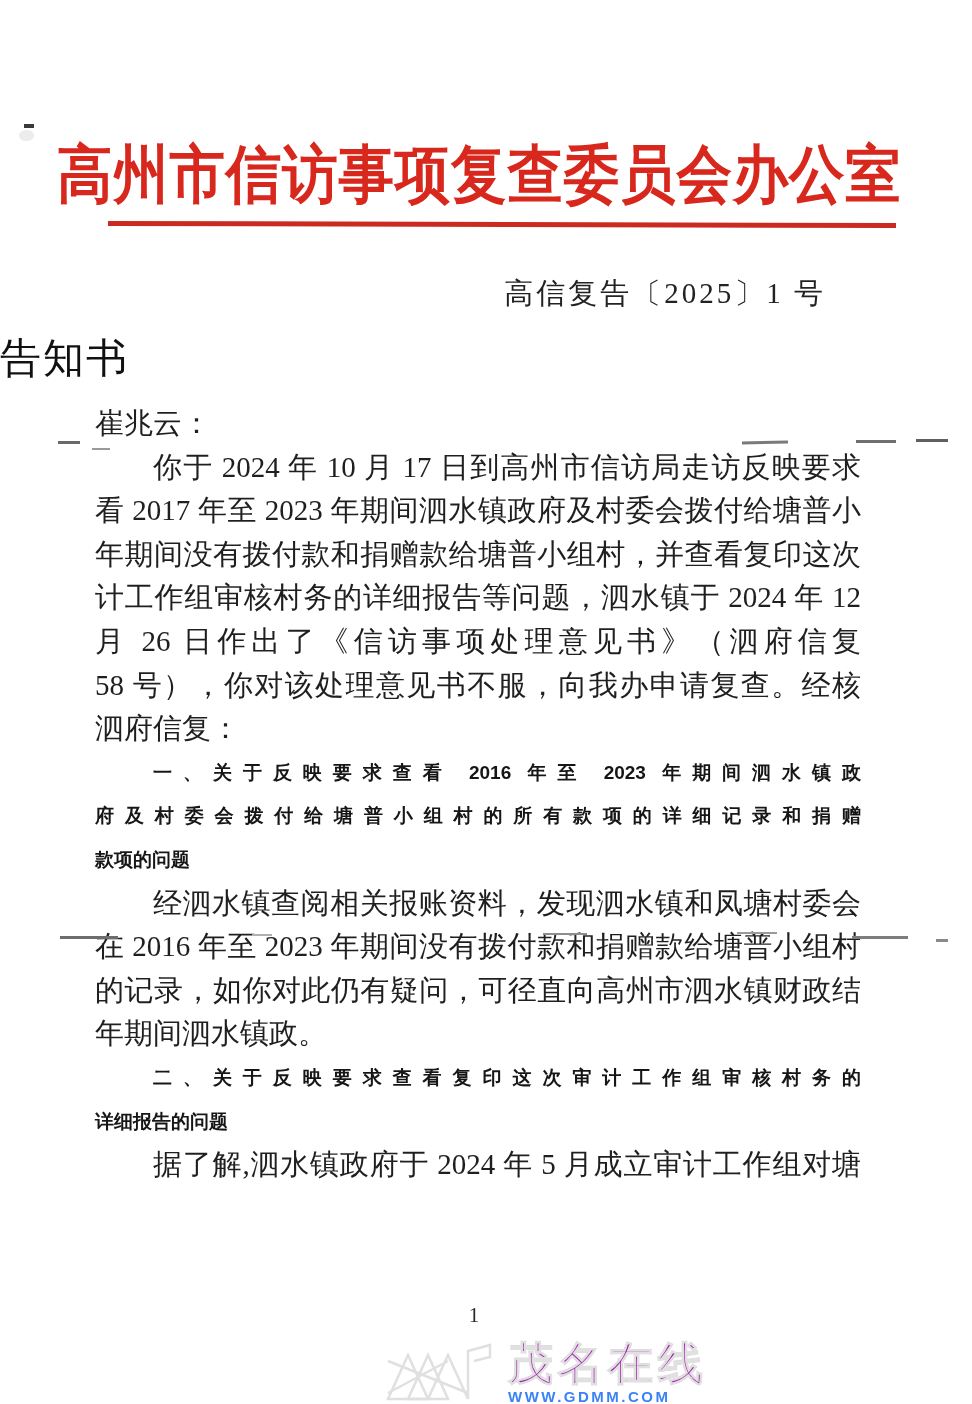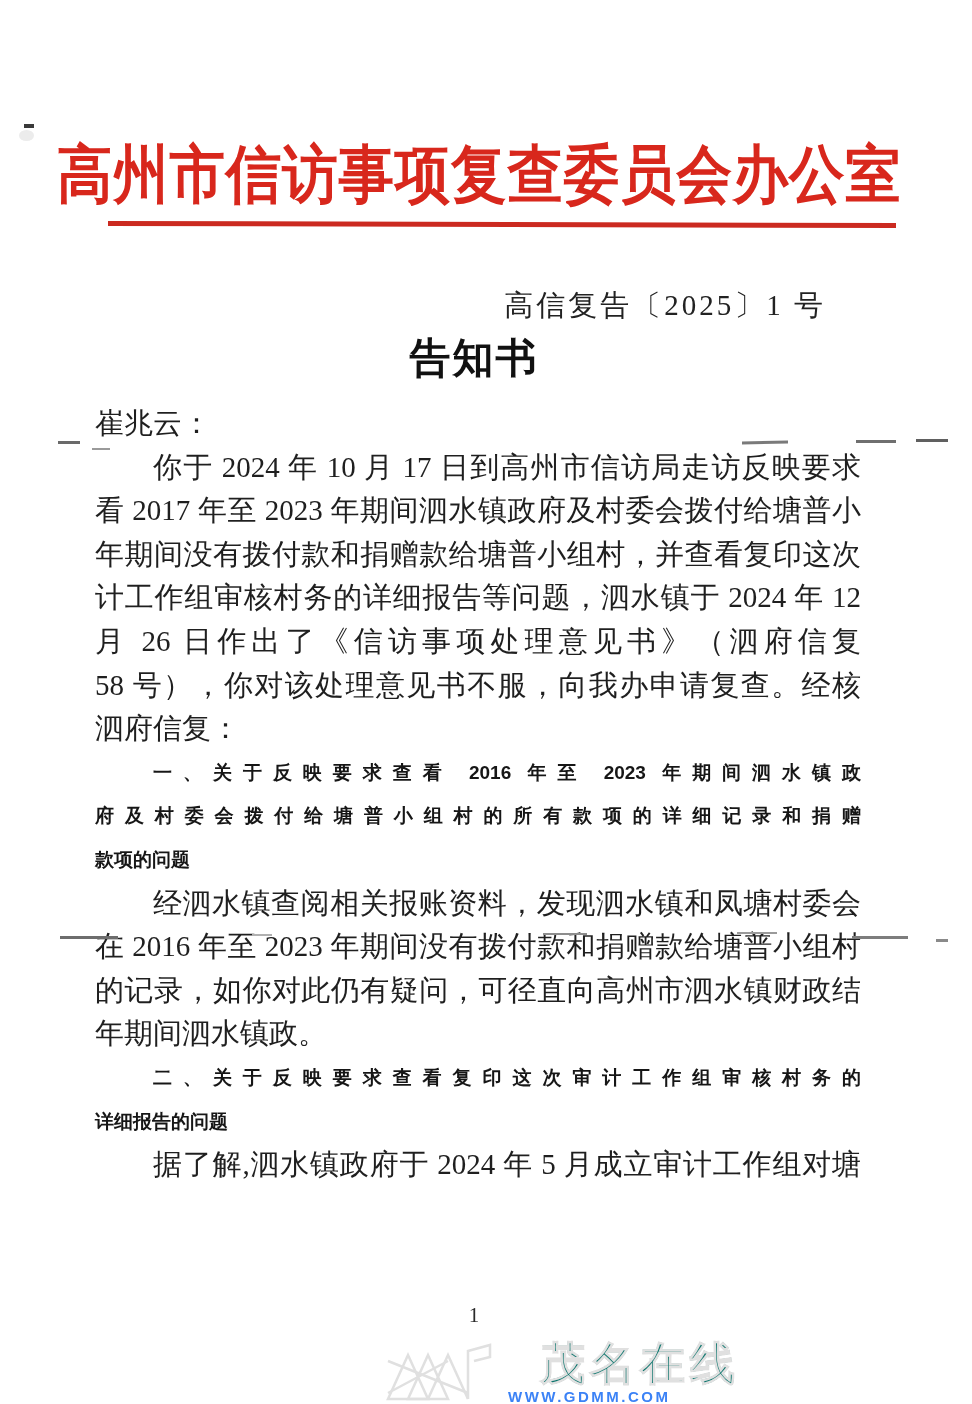--- a/index.html
+++ b/index.html
@@ -34,35 +34,34 @@
     left: 108px;
     width: 788px;
     height: 5px;
     background: #cb2a20;
     transform: rotate(0.15deg);
   }
 
   
   .doc-number {
     position: absolute;
-    top: 286px;
+    top: 274px;
     right: 122px;
     font-size: 29px;
     letter-spacing: 3px;
     color: #222;
     white-space: nowrap;
   }
   .doc-title {
     position: absolute;
     top: 331px;
     left: 0;
     width: 100%;
-    text-align: center;
     font-size: 41px;
-    font-weight: 700;
+    font-weight: 400;
     letter-spacing: 2px;
     color: #111;
   }
 
   
   .body-text {
     position: absolute;
     left: 95px;
     top: 402px;
     width: 766px;
@@ -105,25 +104,24 @@
     align-items: flex-start;
     gap: 14px;
     user-select: none;
   }
   .wm-textcol { display: flex; flex-direction: column; }
   .wm-name {
     font-family: "Liberation Sans", "DejaVu Sans", sans-serif;
     font-size: 45px;
     line-height: 1.0;
     font-weight: 700;
-    color: #0f766e;
+    color: #a21caf;
     -webkit-text-stroke: 1px #e0e0e0;
     letter-spacing: 5px;
     white-space: nowrap;
-    margin-left: 32px;
   }
   .wm-url {
     margin-top: 2px;
     font-family: "Liberation Sans", "DejaVu Sans", sans-serif;
     font-size: 15px;
     font-weight: 700;
     color: #3b82f6;
     letter-spacing: 2.5px;
     white-space: nowrap;
   }

